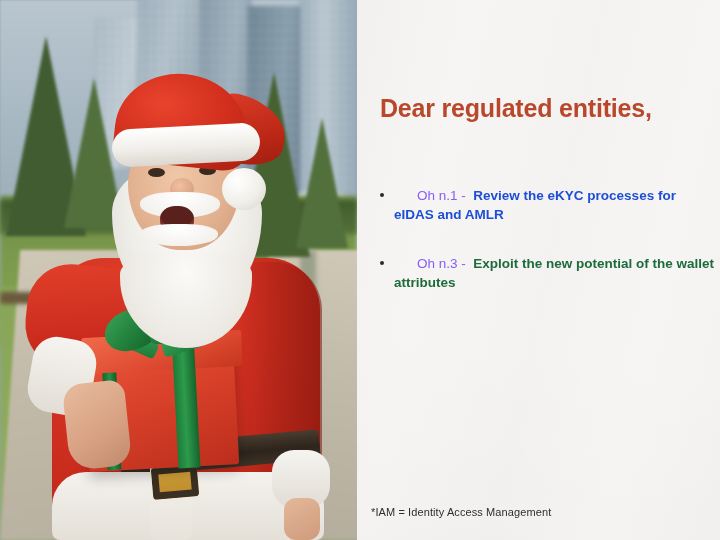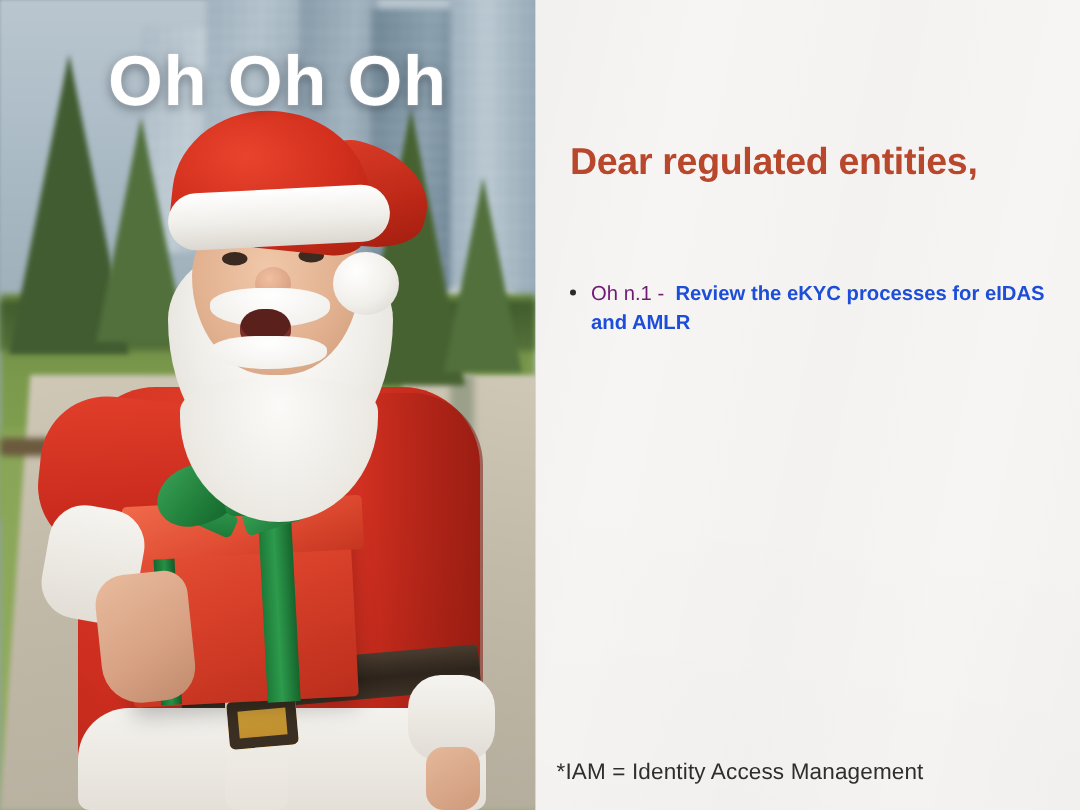--- a/index.html
+++ b/index.html
@@ -446,39 +446,40 @@
     content: "";
     position: absolute;
     left: 3px;
     top: 7px;
     width: 4px;
     height: 4px;
     border-radius: 50%;
     background: #2a2a2a;
   }
   .b-label {
-    color: #701a75;
+    color: #8b5cf6;
     font-weight: normal;
+    margin-left: 23px;
   }
   .b-body {
     font-weight: bold;
   }
   .b-body.teal { color: #1d4ed8; }
   .b-body.dark { color: #141414; }
   .b-body.green { color: #1d6b3c; }
 
   .hang {
     display: inline;
   }
 
   .footnote {
     position: absolute;
     left: 14px;
     top: 506px;
-    font-size: 15px;
+    font-size: 11px;
     color: #2e2e2e;
     letter-spacing: 0.1px;
   }
 </style>
 </head>
 <body>
 
 <div class="slide">
 
   <div class="photo-panel">
@@ -560,37 +561,40 @@
       <div class="mouth"></div>
       <div class="mustache m2"></div>
       <div class="beard-bottom"></div>
 
       <div class="hat-tail"></div>
       <div class="hat"></div>
       <div class="hat-brim"></div>
       <div class="pompom"></div>
     </div>
 
-    <div class="oh-text">Oh Oh Oh</div>
   </div>
 
   <div class="content-panel">
     <div class="paper-tex"></div>
 
     <div class="heading">
       <div>Dear regulated entities,</div>
     </div>
 
     <div class="bullets">
 
       <div class="bullet">
         <span class="b-label">Oh n.1 -</span>
         <span>&nbsp;</span><span class="b-body teal hang">Review the eKYC processes for eIDAS and AMLR</span>
       </div>
 
 
+      <div class="bullet">
+        <span class="b-label">Oh n.3 -</span>
+        <span>&nbsp;</span><span class="b-body green hang">Exploit the new potential of the wallet attributes</span>
+      </div>
 
     </div>
 
     <div class="footnote">*IAM = Identity Access Management</div>
   </div>
 
 </div>
 
 </body></html>

